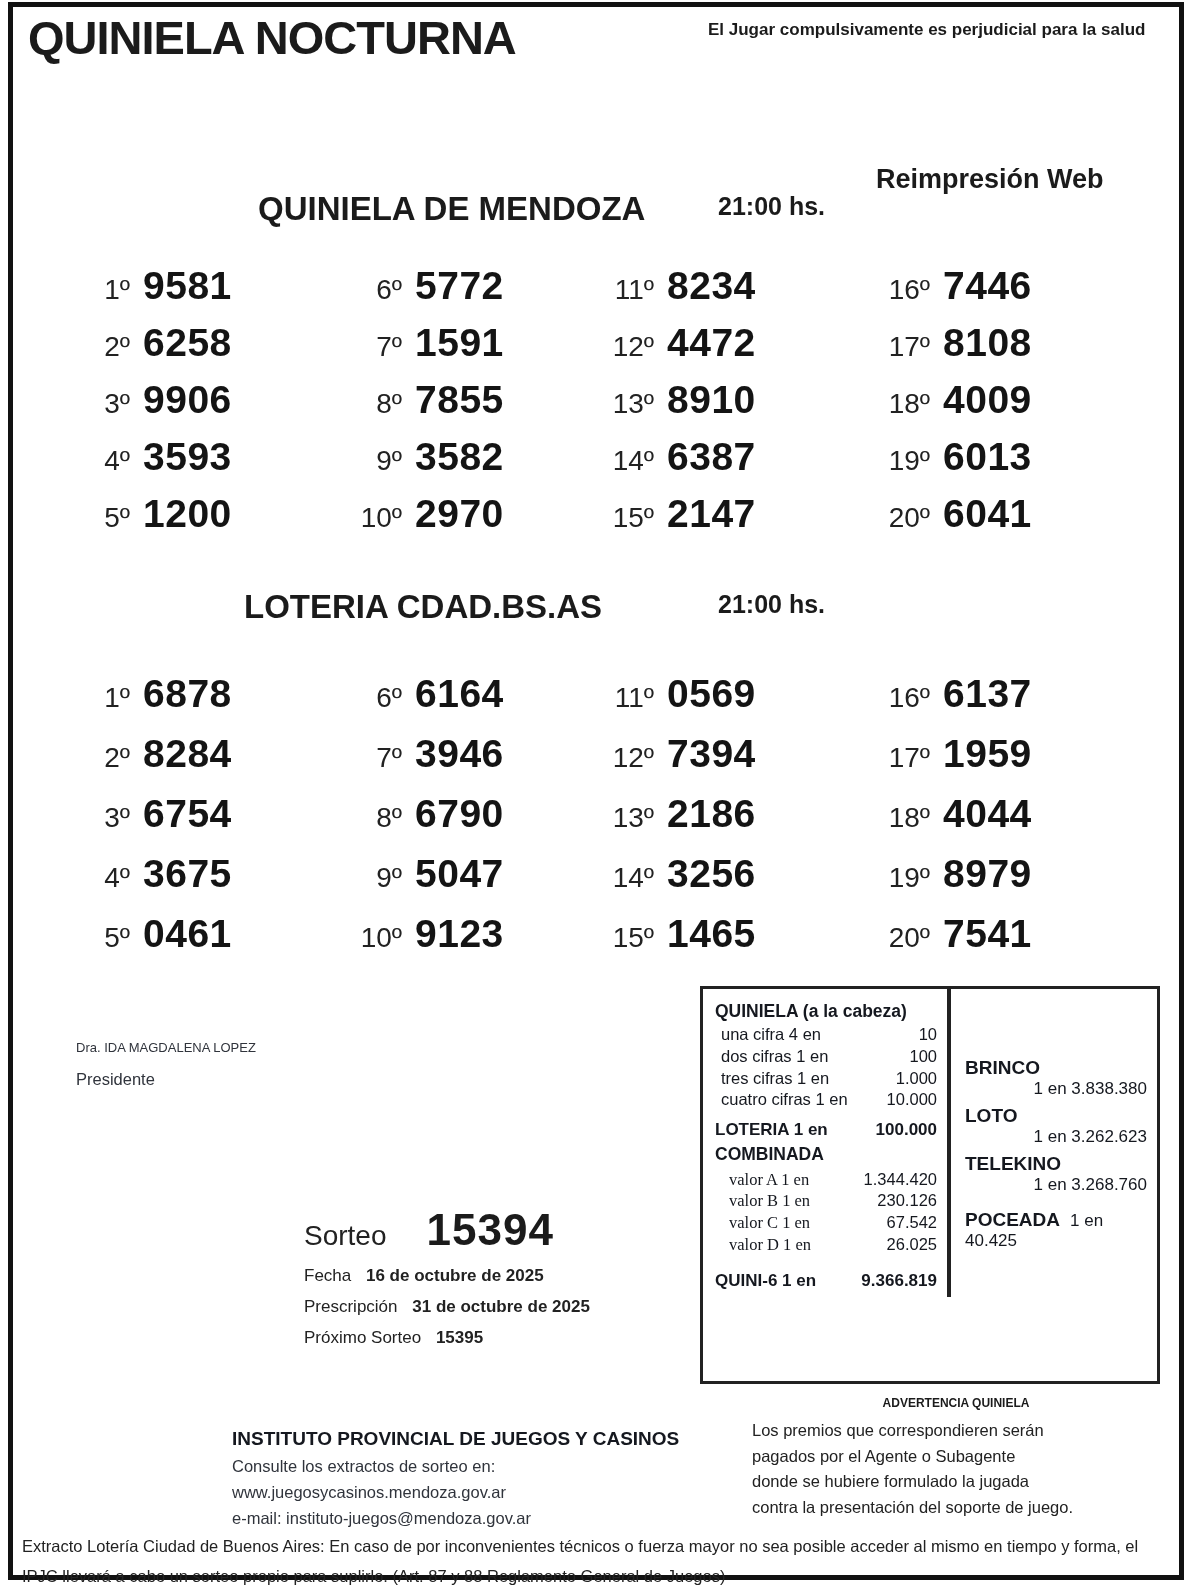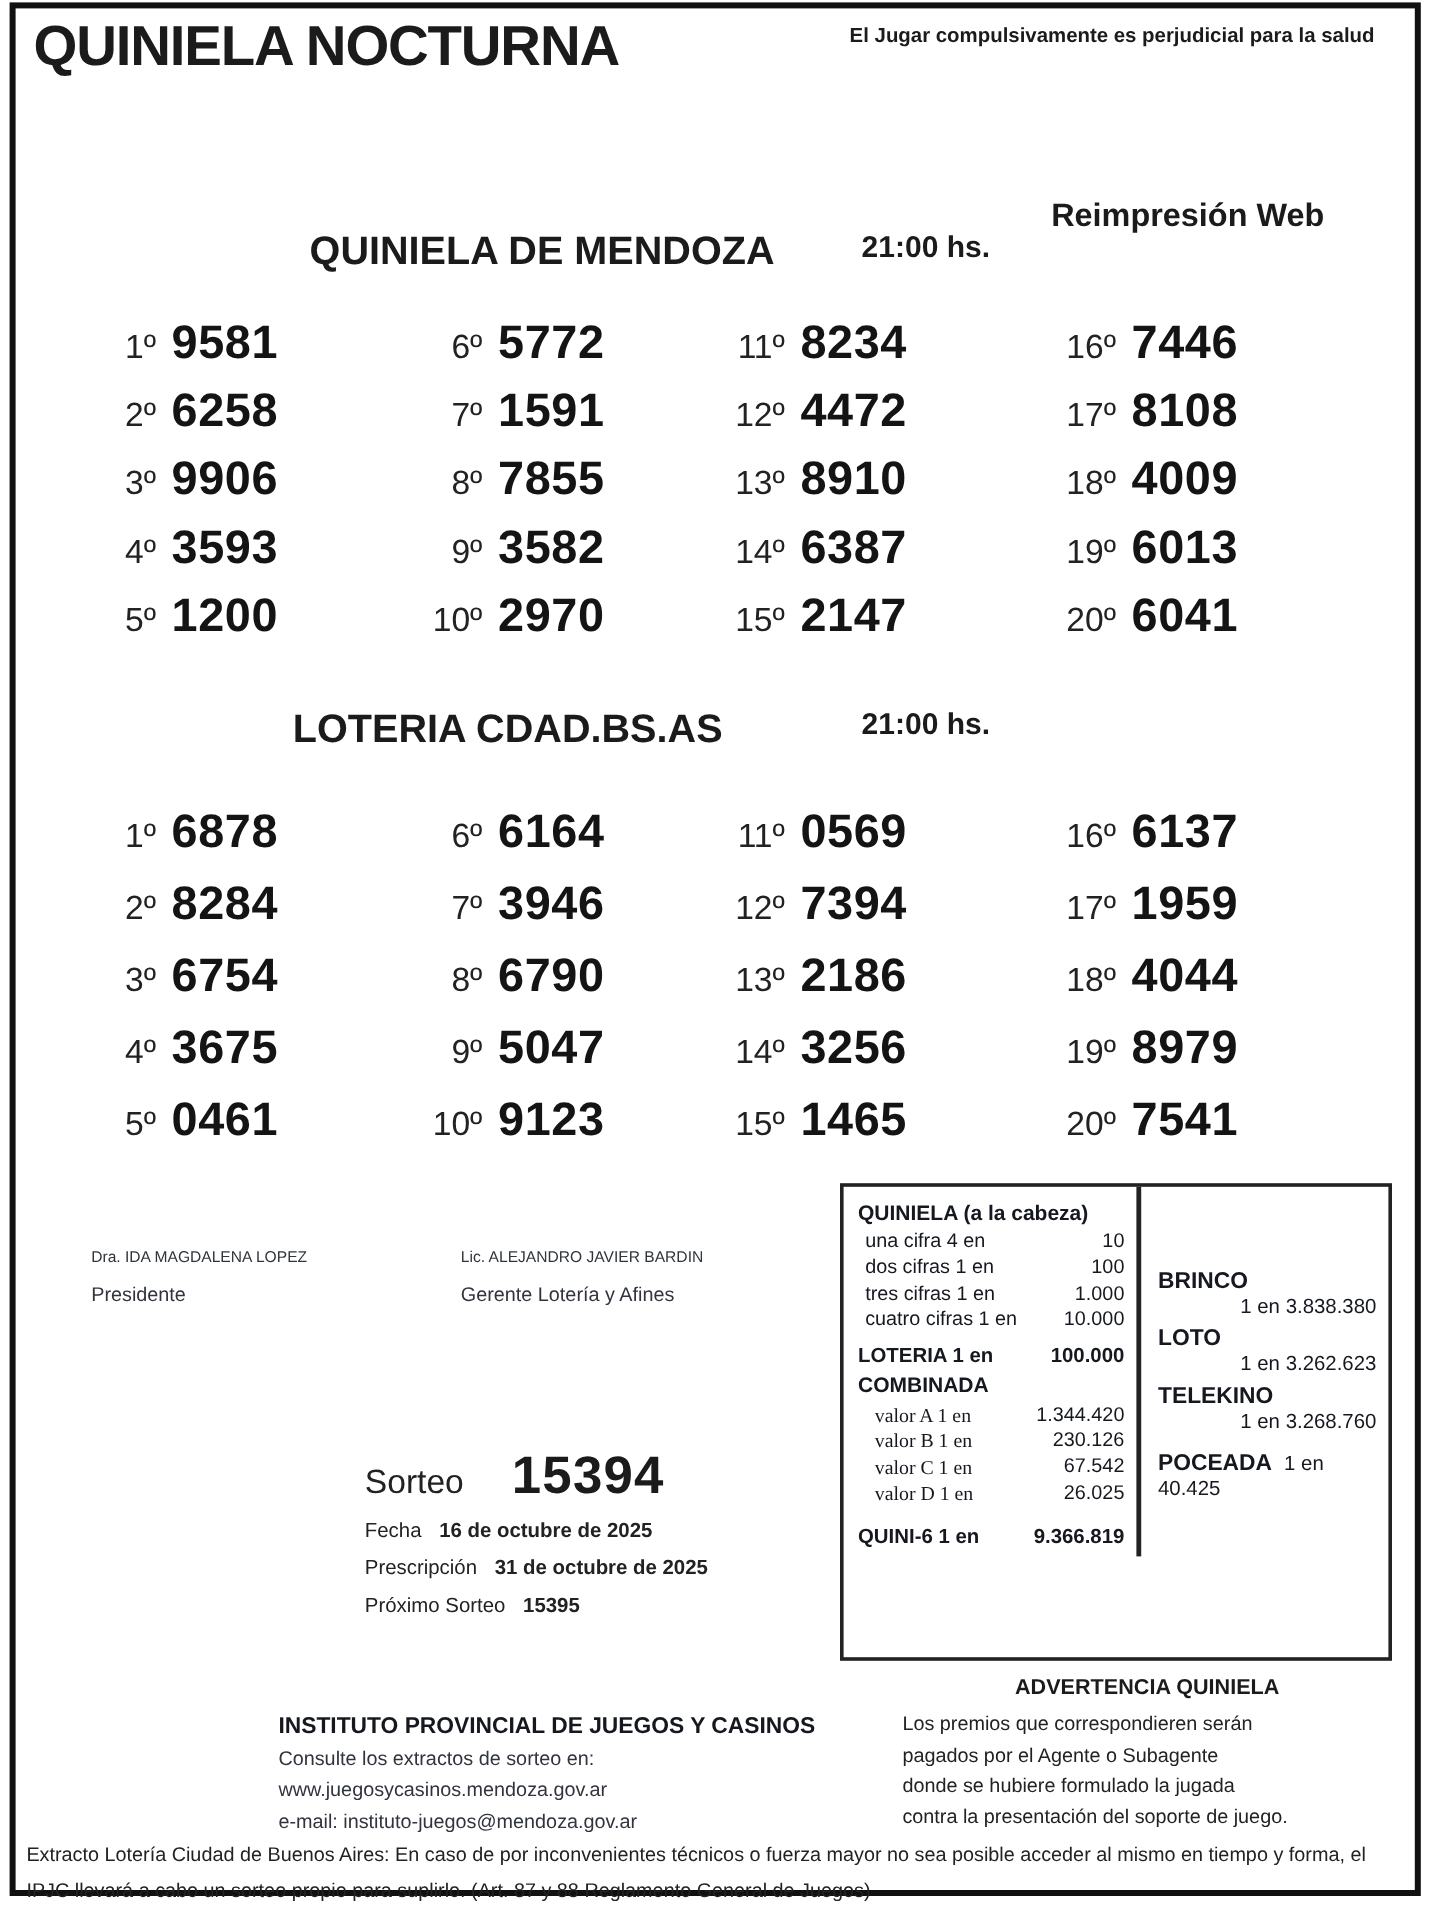--- a/index.html
+++ b/index.html
@@ -74,21 +74,21 @@
   .sorteo-line { display:flex; align-items:baseline;gap:18px; }
   .sorteo-label { font-size:28px; color:#222; }
   .sorteo-number { font-size:44px; font-weight:800; margin-left:22px; letter-spacing:1px; }
   .meta-line { font-size:17px; color:#222; margin-top:11px; }
   .meta-line .lbl { font-weight:400; }
   .meta-line .val { font-weight:700; margin-left:10px; }
 
   .instituto-title { font-size:19px; font-weight:700; color:#15181f; }
   .instituto-line { font-size:16.5px; color:#30343c; margin-top:7px; }
 
-  .advert-title { font-size:18px; font-weight:700; text-align:center; }
+  .advert-title { font-size:12px; font-weight:700; text-align:center; }
   .advert-lines { margin-top:8px; font-size:16.5px; color:#222; line-height:1.55; }
 
   .footer-text {
     left:22px; top:1532px; width:1140px; font-size:16.5px; color:#222; line-height:1.8;
   }
 </style>
 </head>
 <body>
 
 <div class="page">
@@ -264,24 +264,20 @@
       </div>
       <div class="result-cell">
         <span class="pos">20º</span>
         <span class="num">7541</span>
       </div>
     </div>
 
   <div class="abs official" style="left:76px; top:1040px;">
     <div class="name">Dra. IDA MAGDALENA LOPEZ</div>
     <div class="role">Presidente</div>
-  </div>
-  <div class="abs official" style="left:384px; top:1040px;">
-    <div class="name">Lic. ALEJANDRO JAVIER BARDIN</div>
-    <div class="role">Gerente Lotería y Afines</div>
   </div>
 
   <div class="abs prob-box">
     <div class="prob-body">
       <div class="prob-left">
         <div class="prob-sec-title">QUINIELA (a la cabeza)</div>
         <div id="quiniela-rows">
             <div class="prob-row ">
               <span class="lbl">una cifra  4 en</span>
               <span class="val">10</span>

